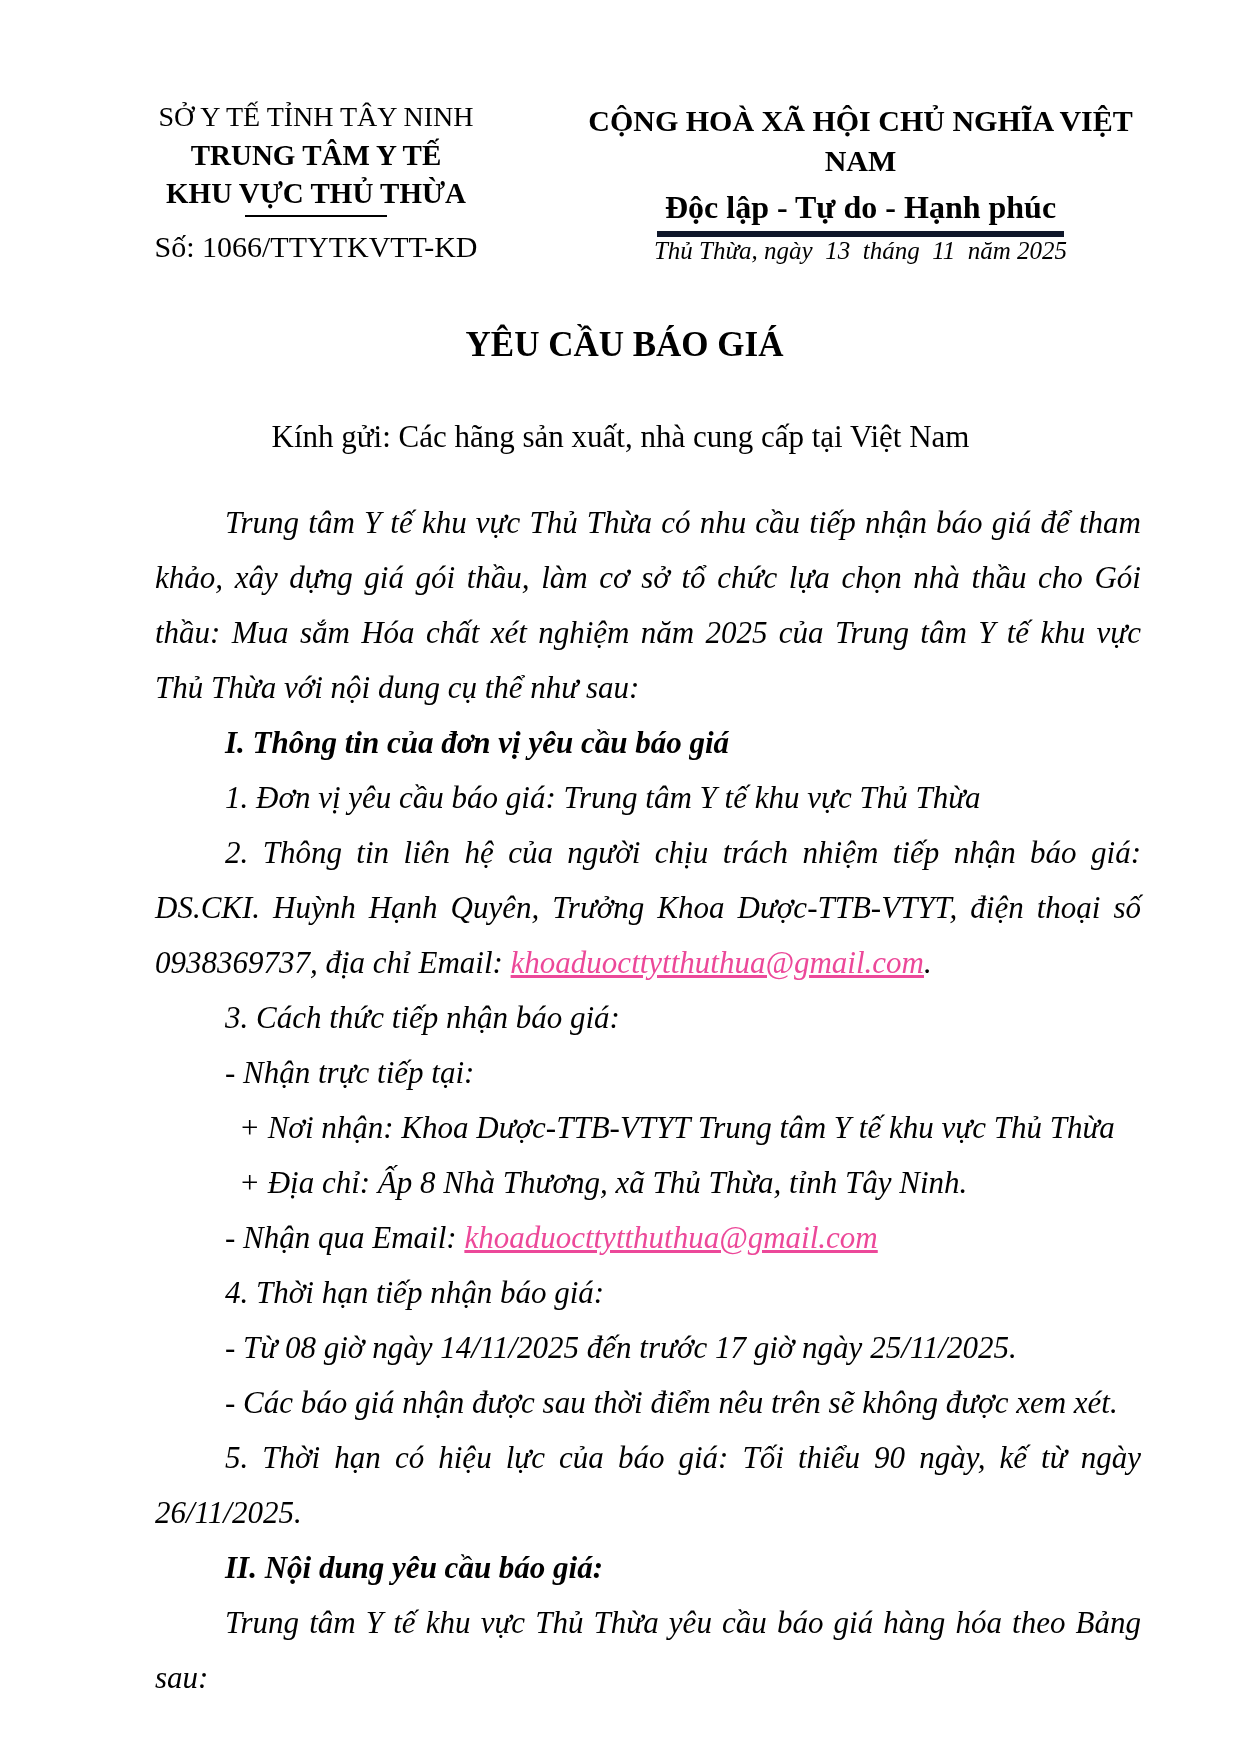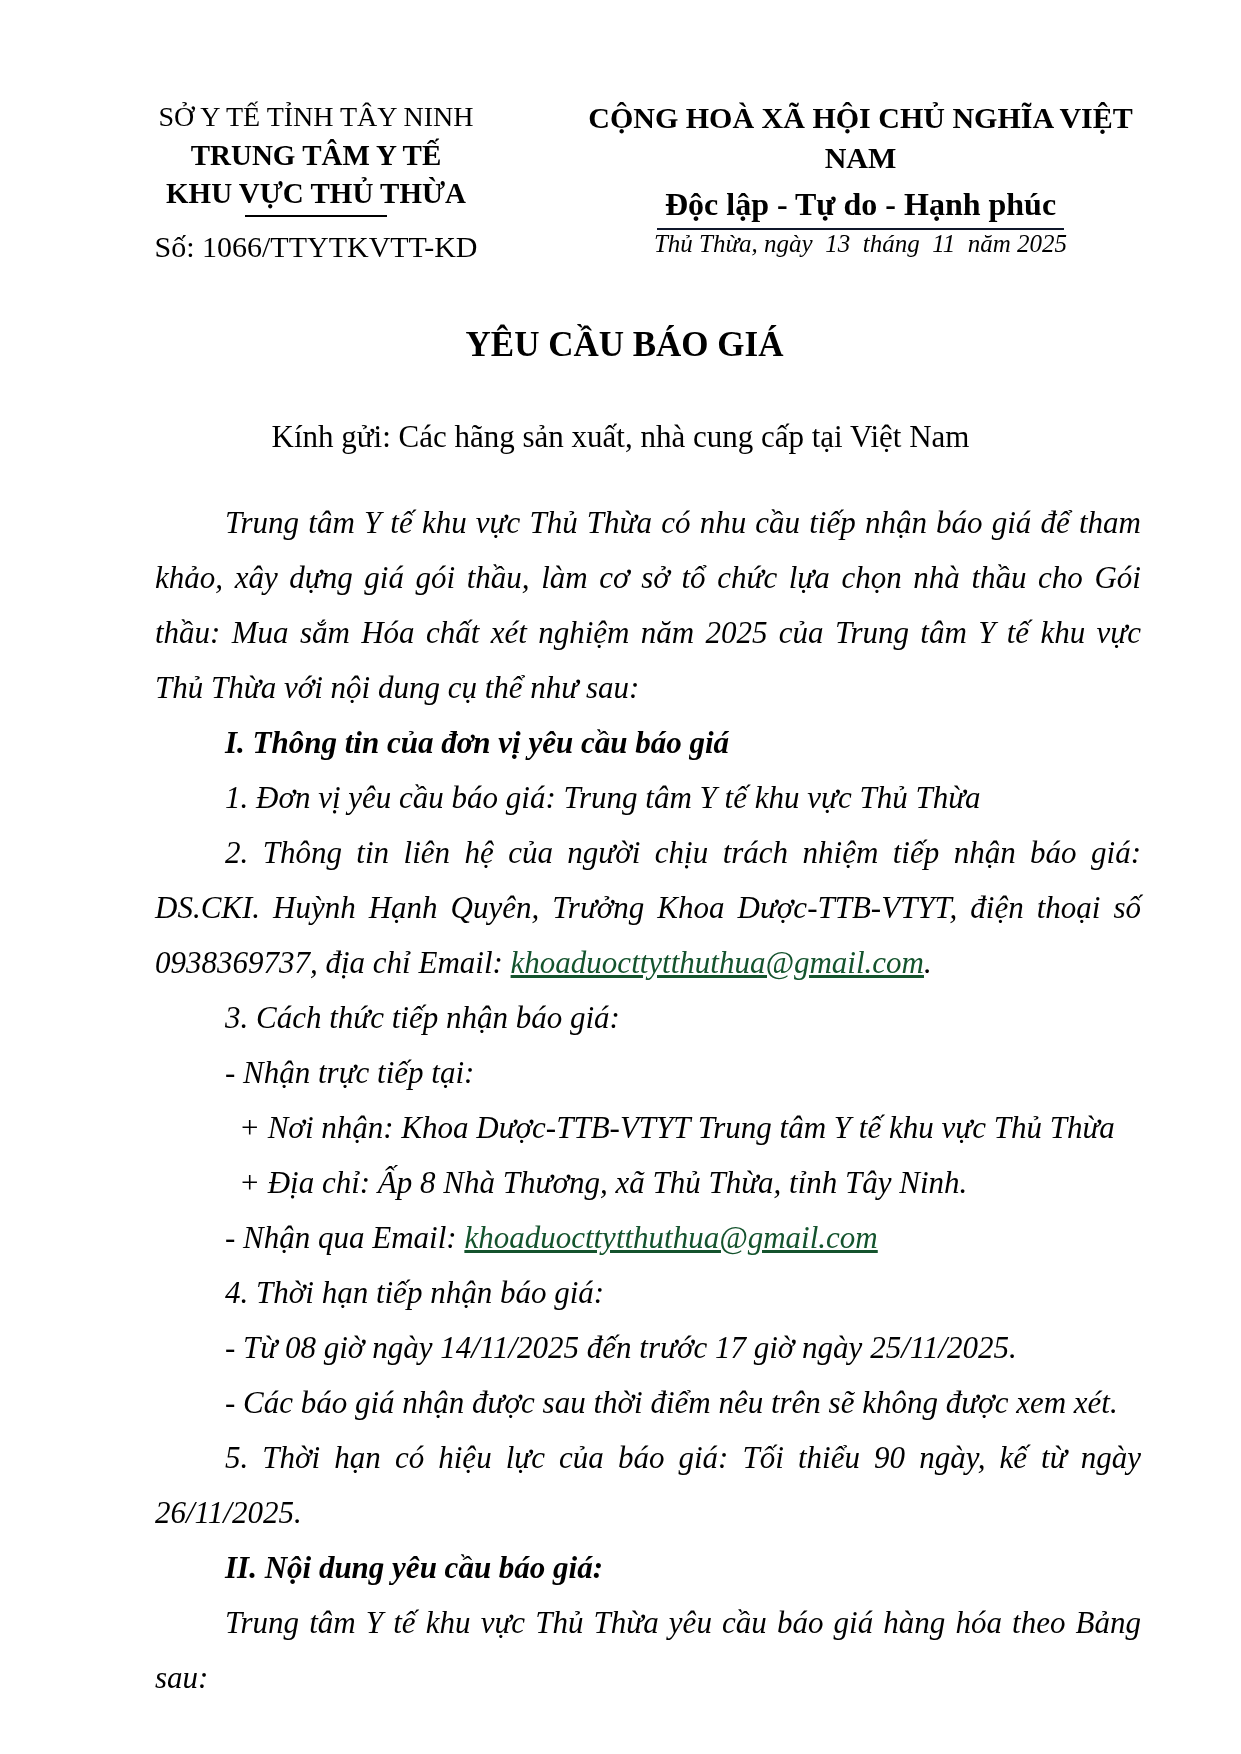--- a/index.html
+++ b/index.html
@@ -13,38 +13,39 @@
     color: #000000;
     font-family: "Liberation Serif", "DejaVu Serif", serif;
     overflow: hidden;
   }
 
   
   .header {
     display: flex;
     justify-content: space-between;
     padding: 98px 88px 0 140px;
+    align-items: center;
   }
   .header-left  { width: 352px; text-align: center; }
   .header-right { width: 585px; text-align: center; }
 
   .hl-line1 { font-size: 28px; line-height: 38px; }
   .hl-line2 { font-size: 29px; font-weight: bold; line-height: 38px; }
   .hl-line3 { font-size: 29px; font-weight: bold; line-height: 38px; }
   .hl-rule  { width: 142px; border-bottom: 2px solid #000; margin: 3px auto 10px auto; }
   .doc-number { font-size: 30px; line-height: 40px; }
 
   .hr-line1 { font-size: 30px; font-weight: bold; line-height: 40px; }
   .hr-line2 {
     display: inline-block;
     font-size: 32px;
     font-weight: bold;
     line-height: 40px;
     padding: 2px 8px 4px 8px;
-    border-bottom: 2px solid #0f172a;
+    border-bottom: 6px solid #0f172a;
     margin-top: 4px;
   }
   .dateline {
     font-size: 25px;
     font-style: italic;
     white-space: pre;
   }
 
   
   .doc-title {
@@ -65,21 +66,21 @@
     margin: 40px 100px 0 155px;
     font-size: 31px;
     line-height: 55px;
     text-align: justify;
     font-style: italic;
   }
   .doc-body p { margin: 0; text-indent: 70px; }
   .doc-body p.plus { text-indent: 84px; }
   .doc-body p.bold { font-weight: bold; }
   a.email-link {
-    color: #14532d;
+    color: #ec4899;
     text-decoration: underline;
     cursor: pointer;
   }
 </style>
 </head>
 <body>
 
 <div class="page">
 
   <div class="header">

